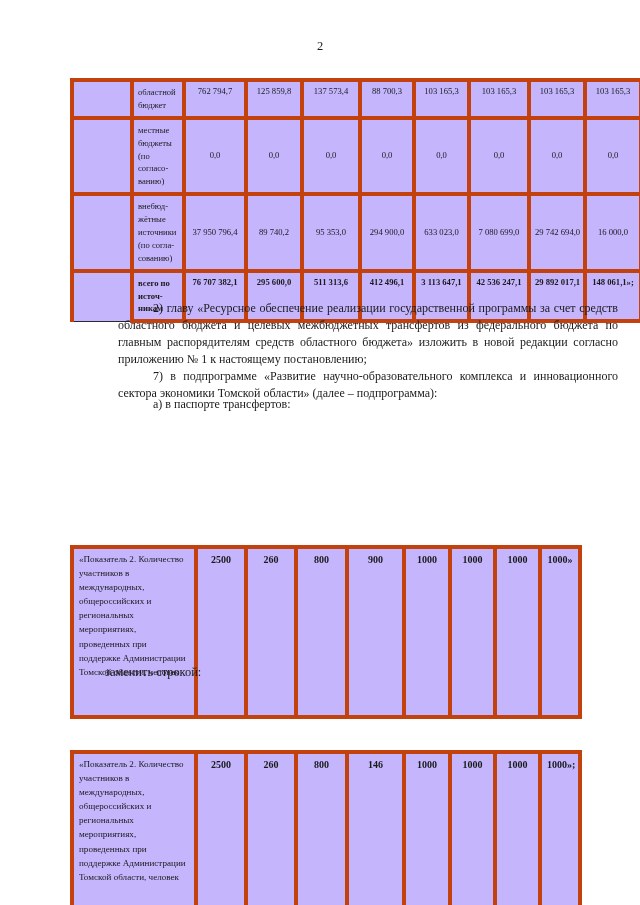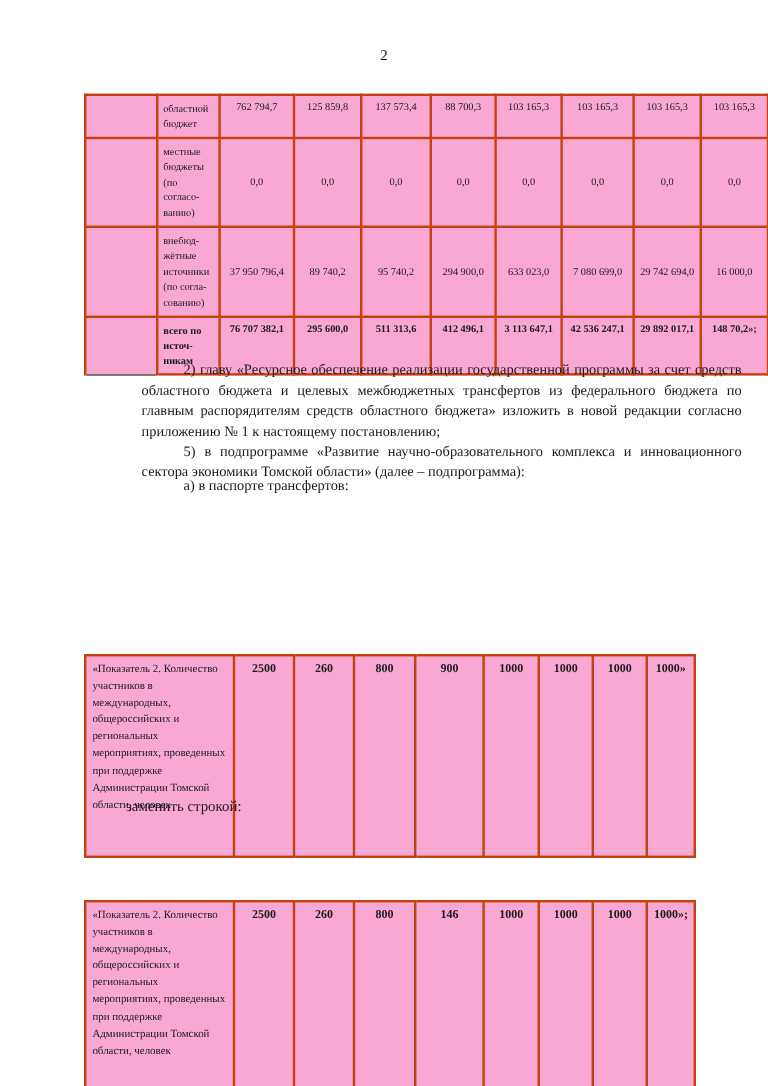--- a/index.html
+++ b/index.html
@@ -35,25 +35,25 @@
   }
 
   
   table.doc-table {
     border-collapse: collapse;
     table-layout: fixed;
     font-size: 9.2px;
     line-height: 1.32;
   }
   table.doc-table td {
-    border: 2px solid #c2410c;
+    border: 4px solid #c2410c;
     padding: 4px 4px 4px 4px;
     vertical-align: top;
     word-wrap: break-word;
-    background: #f9a8d4;
+    background: #c4b5fd;
   }
   td.num {
     text-align: center;
     vertical-align: top;
     white-space: nowrap;
   }
   td.label {
     text-align: left;
   }
   td.blank-left {
@@ -193,46 +193,46 @@
           <td class="num" style="vertical-align:middle">0,0</td>
           <td class="num" style="vertical-align:middle">0,0</td>
           <td class="num" style="vertical-align:middle">0,0</td>
           <td class="num" style="vertical-align:middle">0,0</td>
         </tr>
         <tr class="row-h3">
           <td class="blank-left"></td>
           <td class="label">внебюд-жётные источники (по согла-сованию)</td>
           <td class="num" style="vertical-align:middle">37 950 796,4</td>
           <td class="num" style="vertical-align:middle">89 740,2</td>
-          <td class="num" style="vertical-align:middle">95 740,2</td>
+          <td class="num" style="vertical-align:middle">95 353,0</td>
           <td class="num" style="vertical-align:middle">294 900,0</td>
           <td class="num" style="vertical-align:middle">633 023,0</td>
           <td class="num" style="vertical-align:middle">7 080 699,0</td>
           <td class="num" style="vertical-align:middle">29 742 694,0</td>
           <td class="num" style="vertical-align:middle">16 000,0</td>
         </tr>
         <tr class="row-h4">
           <td class="blank-left" style="border-bottom:1px solid #2b2b2b"></td>
           <td class="label">всего по источ-никам</td>
           <td class="num">76 707 382,1</td>
           <td class="num">295 600,0</td>
           <td class="num">511 313,6</td>
           <td class="num">412 496,1</td>
           <td class="num">3 113 647,1</td>
           <td class="num">42 536 247,1</td>
           <td class="num">29 892 017,1</td>
-          <td class="num">148 70,2»;</td>
+          <td class="num">148 061,1»;</td>
         </tr>
       </tbody>
     </table>
   </div>
 
   <div class="body-text" id="para-block-1">
     <p>2) главу «Ресурсное обеспечение реализации государственной программы за счет средств областного бюджета и целевых межбюджетных трансфертов из федерального бюджета по главным распорядителям средств областного бюджета» изложить в новой редакции согласно приложению № 1 к настоящему постановлению;</p>
-    <p>5) в подпрограмме «Развитие научно-образовательного комплекса и инновационного сектора экономики Томской области» (далее – подпрограмма):</p>
+    <p>7) в подпрограмме «Развитие научно-образовательного комплекса и инновационного сектора экономики Томской области» (далее – подпрограмма):</p>
   </div>
 
   <div class="body-text" id="para-block-2">
     <p>а) в паспорте трансфертов:</p>
   </div>
 
   <div class="indicator-wrap-1">
     <table class="doc-table indicator-table">
       <colgroup>
         <col style="width:124px">

